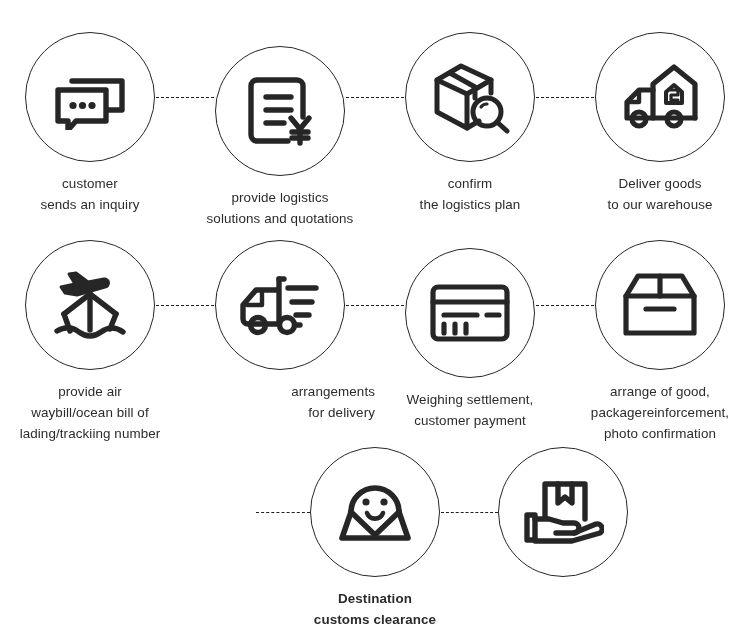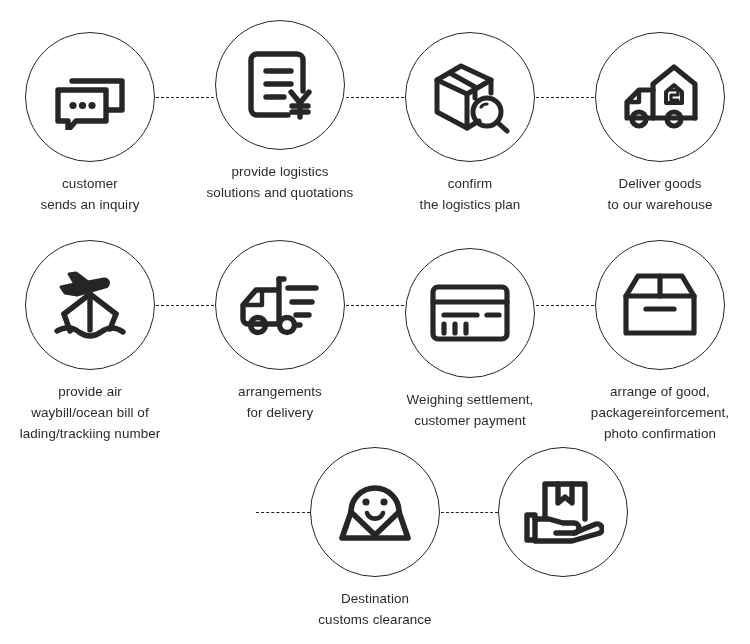--- a/index.html
+++ b/index.html
@@ -62,21 +62,21 @@
     <path d="M20 17 H70 V46 H57"></path>
     <path d="M6 26 H54 V57 H24 L16 66 V57 H6 Z"></path>
     <circle cx="21" cy="41.5" r="3.6" fill="#262626" stroke="none"></circle>
     <circle cx="30.5" cy="41.5" r="3.6" fill="#262626" stroke="none"></circle>
     <circle cx="40" cy="41.5" r="3.6" fill="#262626" stroke="none"></circle>
   </svg>
       </div>
       <div class="caption" style="color: rgb(43, 43, 43);">customer
 sends an inquiry</div>
     </div>
-    <div class="step" style="left: 280px; top: 20px;">
+    <div class="step" style="left: 280px; top: 46px;">
       <div class="bubble" style="border-color: rgb(38, 38, 38);">
         <svg width="68" height="72" viewBox="0 0 68 72" fill="none" stroke="#262626" stroke-width="5.4" stroke-linecap="round" stroke-linejoin="round">
     <path d="M42 66 H11 A6 6 0 0 1 5 60 V11 A6 6 0 0 1 11 5 H51 A6 6 0 0 1 57 11 V42"></path>
     <path d="M20 22 H45"></path>
     <path d="M20 35 H45"></path>
     <path d="M20 48 H38"></path>
     <path d="M45 43 L54 54 M63 43 L54 54 M54 54 V68 M46 57 H62 M46 63 H62"></path>
   </svg>
       </div>
       <div class="caption" style="color: rgb(43, 43, 43);">provide logistics
@@ -136,21 +136,21 @@
     <path d="M41 7 V52 H10 A5 5 0 0 1 5 47 V33 L18 18 H41"></path>
     <path d="M24 21 V33 H9" stroke-width="4.4"></path>
     <circle cx="20" cy="53" r="7.5"></circle>
     <circle cx="49" cy="53" r="7.5"></circle>
     <path d="M57 53 H62"></path>
     <path d="M50 16 H78"></path>
     <path d="M54 30 H74"></path>
     <path d="M58 43 H71"></path>
   </svg>
       </div>
-      <div class="caption" style="color: rgb(43, 43, 43);">arrangements
+      <div class="caption" style="color: rgb(43, 43, 43); text-align: right;">arrangements
 for delivery</div>
     </div>
     <div class="step" style="left: 470px; top: 248px;">
       <div class="bubble" style="border-color: rgb(38, 38, 38);">
         <svg width="82" height="60" viewBox="0 0 82 60" fill="none" stroke="#262626" stroke-width="5.2" stroke-linecap="round" stroke-linejoin="round">
     <rect x="4" y="4" width="74" height="52" rx="5"></rect>
     <path d="M4 19 H78"></path>
     <path d="M15 32 H48"></path>
     <path d="M58 32 H70"></path>
     <path d="M15 41 V50"></path>
@@ -178,21 +178,21 @@
       <div class="bubble" style="border-color: rgb(38, 38, 38);">
         <svg width="74" height="72" viewBox="0 0 74 72" fill="none" stroke="#262626" stroke-width="5.6" stroke-linecap="round" stroke-linejoin="round">
     <path d="M13 36 A24 24 0 1 1 61 36"></path>
     <path d="M13 36 L37 59 L61 36"></path>
     <path d="M13 36 L4 62 H70 L61 36"></path>
     <circle cx="28" cy="26" r="3.6" fill="#262626" stroke="none"></circle>
     <circle cx="46" cy="26" r="3.6" fill="#262626" stroke="none"></circle>
     <path d="M29 37 A8.5 8.5 0 0 0 45 37" stroke-width="4.6"></path>
   </svg>
       </div>
-      <div class="caption" style="color: rgb(43, 43, 43);">Destination
+      <div class="caption" style="color: rgb(43, 43, 43); font-weight: bold;">Destination
 customs clearance</div>
     </div>
     <div class="step" style="left: 563px; top: 447px;">
       <div class="bubble" style="border-color: rgb(38, 38, 38);">
         <svg width="82" height="66" viewBox="0 0 82 66" fill="none" stroke="#262626" stroke-width="5.4" stroke-linecap="round" stroke-linejoin="round">
     <path d="M23 38 V5 H63 V40"></path>
     <path d="M36 5 V24 L43 18 L50 24 V5"></path>
     <path d="M5 36 H13 V61 H5 Z"></path>
     <path d="M13 40 H27 L41 44 H52 A5 5 0 0 1 52 54 H34"></path>
     <path d="M52 54 L74 45 A5 5 0 0 1 78 54 L50 62 H13"></path>

